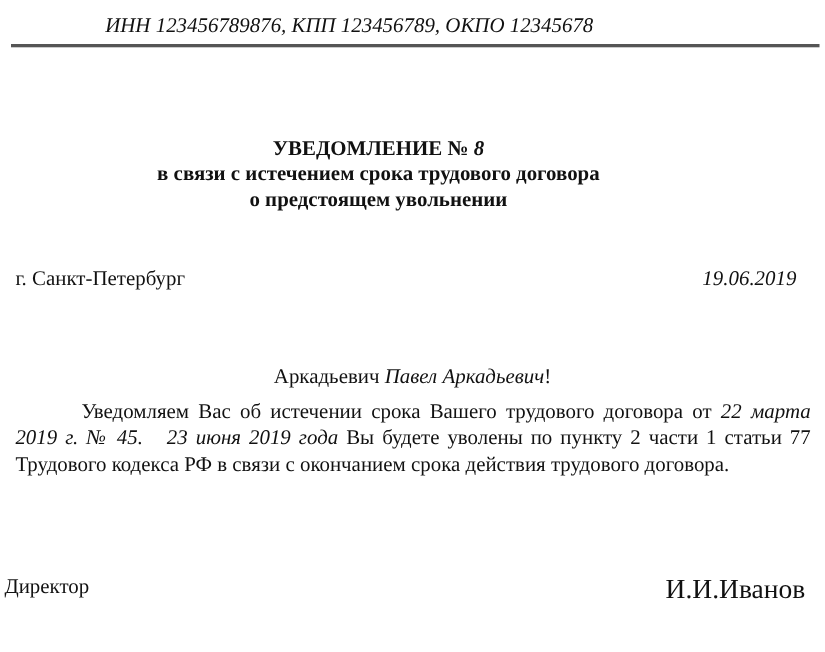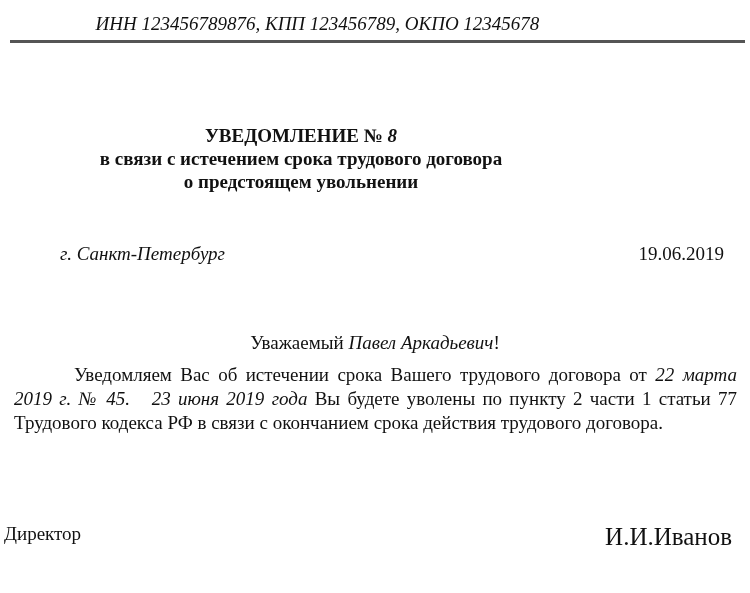--- a/index.html
+++ b/index.html
@@ -11,28 +11,28 @@
     .hdr {
       position: absolute; left: 0; top: 12px; width: 635px;
       text-align: center; font-style: italic; font-size: 19px; line-height: 24px;
     }
     .rule {
       position: absolute; left: 10px; top: 40px; width: 735px; height: 3px;
       background: #555555;
     }
     .title {
       position: absolute; left: 0; top: 124px; width: 602px;
-      text-align: center; font-weight: bold; font-size: 19px; line-height: 23px;
+      text-align: center; font-weight: bold; font-size: 19px; line-height: 23px; padding-left: 43px;
     }
     .title .i { font-style: italic; }
     .place {
-      position: absolute; left: 14px; top: 243px; font-style: italic; font-size: 19px; margin-left: 46px;
+      position: absolute; left: 14px; top: 243px; font-size: 19px;
     }
     .date {
-      position: absolute; right: 26px; top: 243px; font-size: 19px;
+      position: absolute; right: 26px; top: 243px; font-style: italic; font-size: 19px;
     }
     .greet {
       position: absolute; left: 0; top: 332px; width: 750px; text-align: center;
       font-size: 19px;
     }
     .greet .i { font-style: italic; }
     .body {
       position: absolute; left: 14px; top: 363px; width: 723px;
       font-size: 19px; line-height: 24px; text-align: justify;
     }
@@ -53,20 +53,20 @@
 
 <div class="title">
   <div><span>УВЕДОМЛЕНИЕ № </span><span class="i">8</span></div>
   <div>в связи с истечением срока трудового договора</div>
   <div>о предстоящем увольнении</div>
 </div>
 
 <div class="place">г. Санкт-Петербург</div>
 <div class="date">19.06.2019</div>
 
-<div class="greet"><span>Уважаемый </span><span class="i">Павел Аркадьевич</span><span>!</span></div>
+<div class="greet"><span>Аркадьевич </span><span class="i">Павел Аркадьевич</span><span>!</span></div>
 
 <div class="body">
   <p><span>Уведомляем Вас об истечении срока Вашего трудового договора от </span><span class="i">22 марта 2019 г. № 45.</span><span style="white-space:pre">   </span><span class="i">23 июня 2019 года</span><span> Вы будете уволены по пункту 2 части 1 статьи 77 Трудового кодекса РФ в связи с окончанием срока действия трудового договора.</span></p>
 </div>
 
 <div class="sig-role">Директор</div>
 <div class="sig-name">И.И.Иванов</div>
 
 </body></html>

